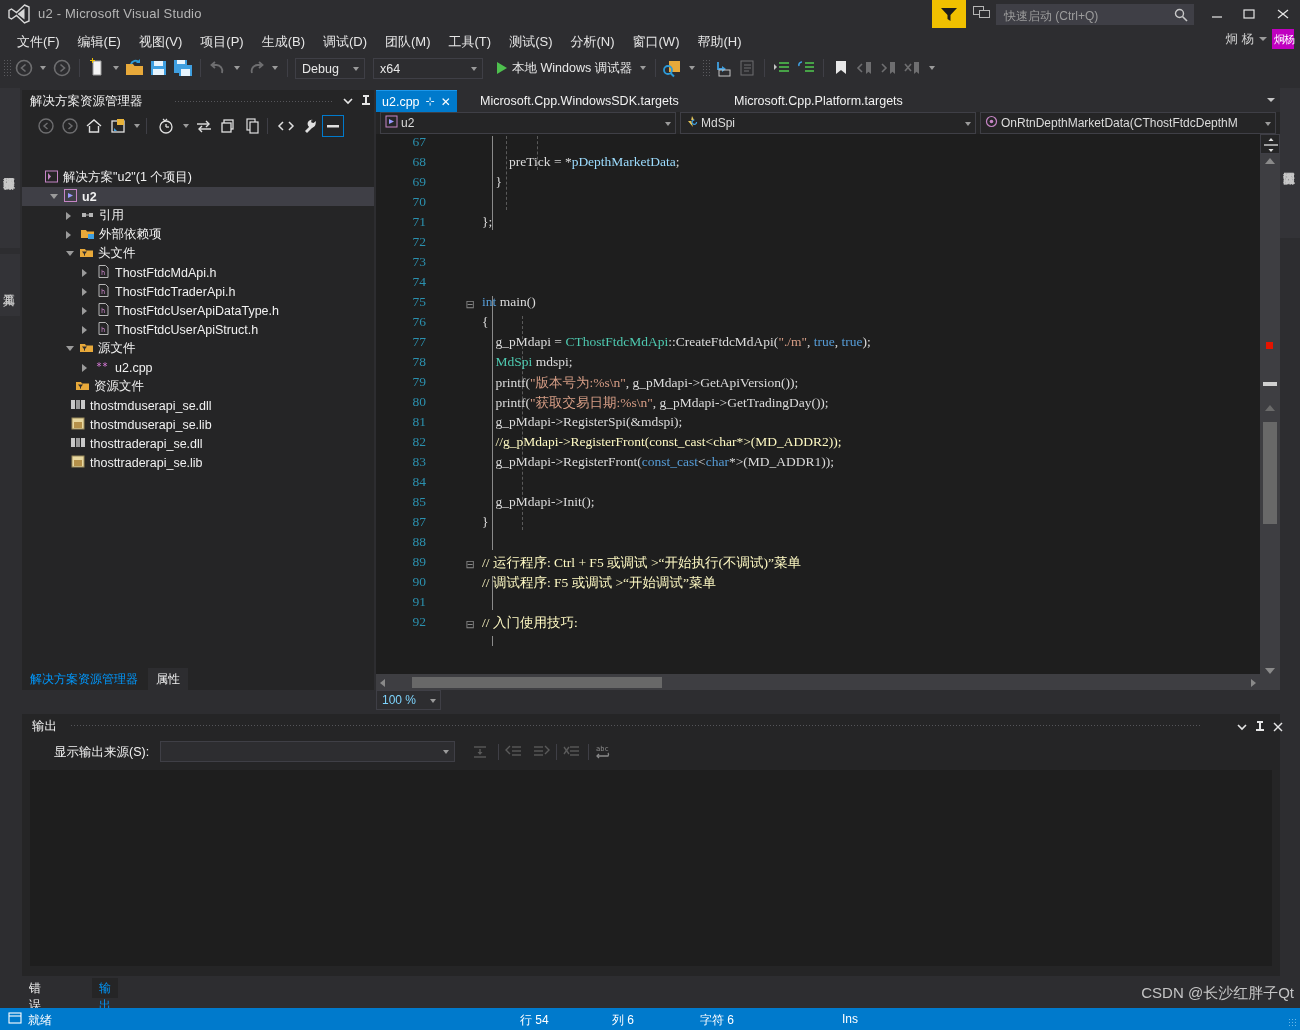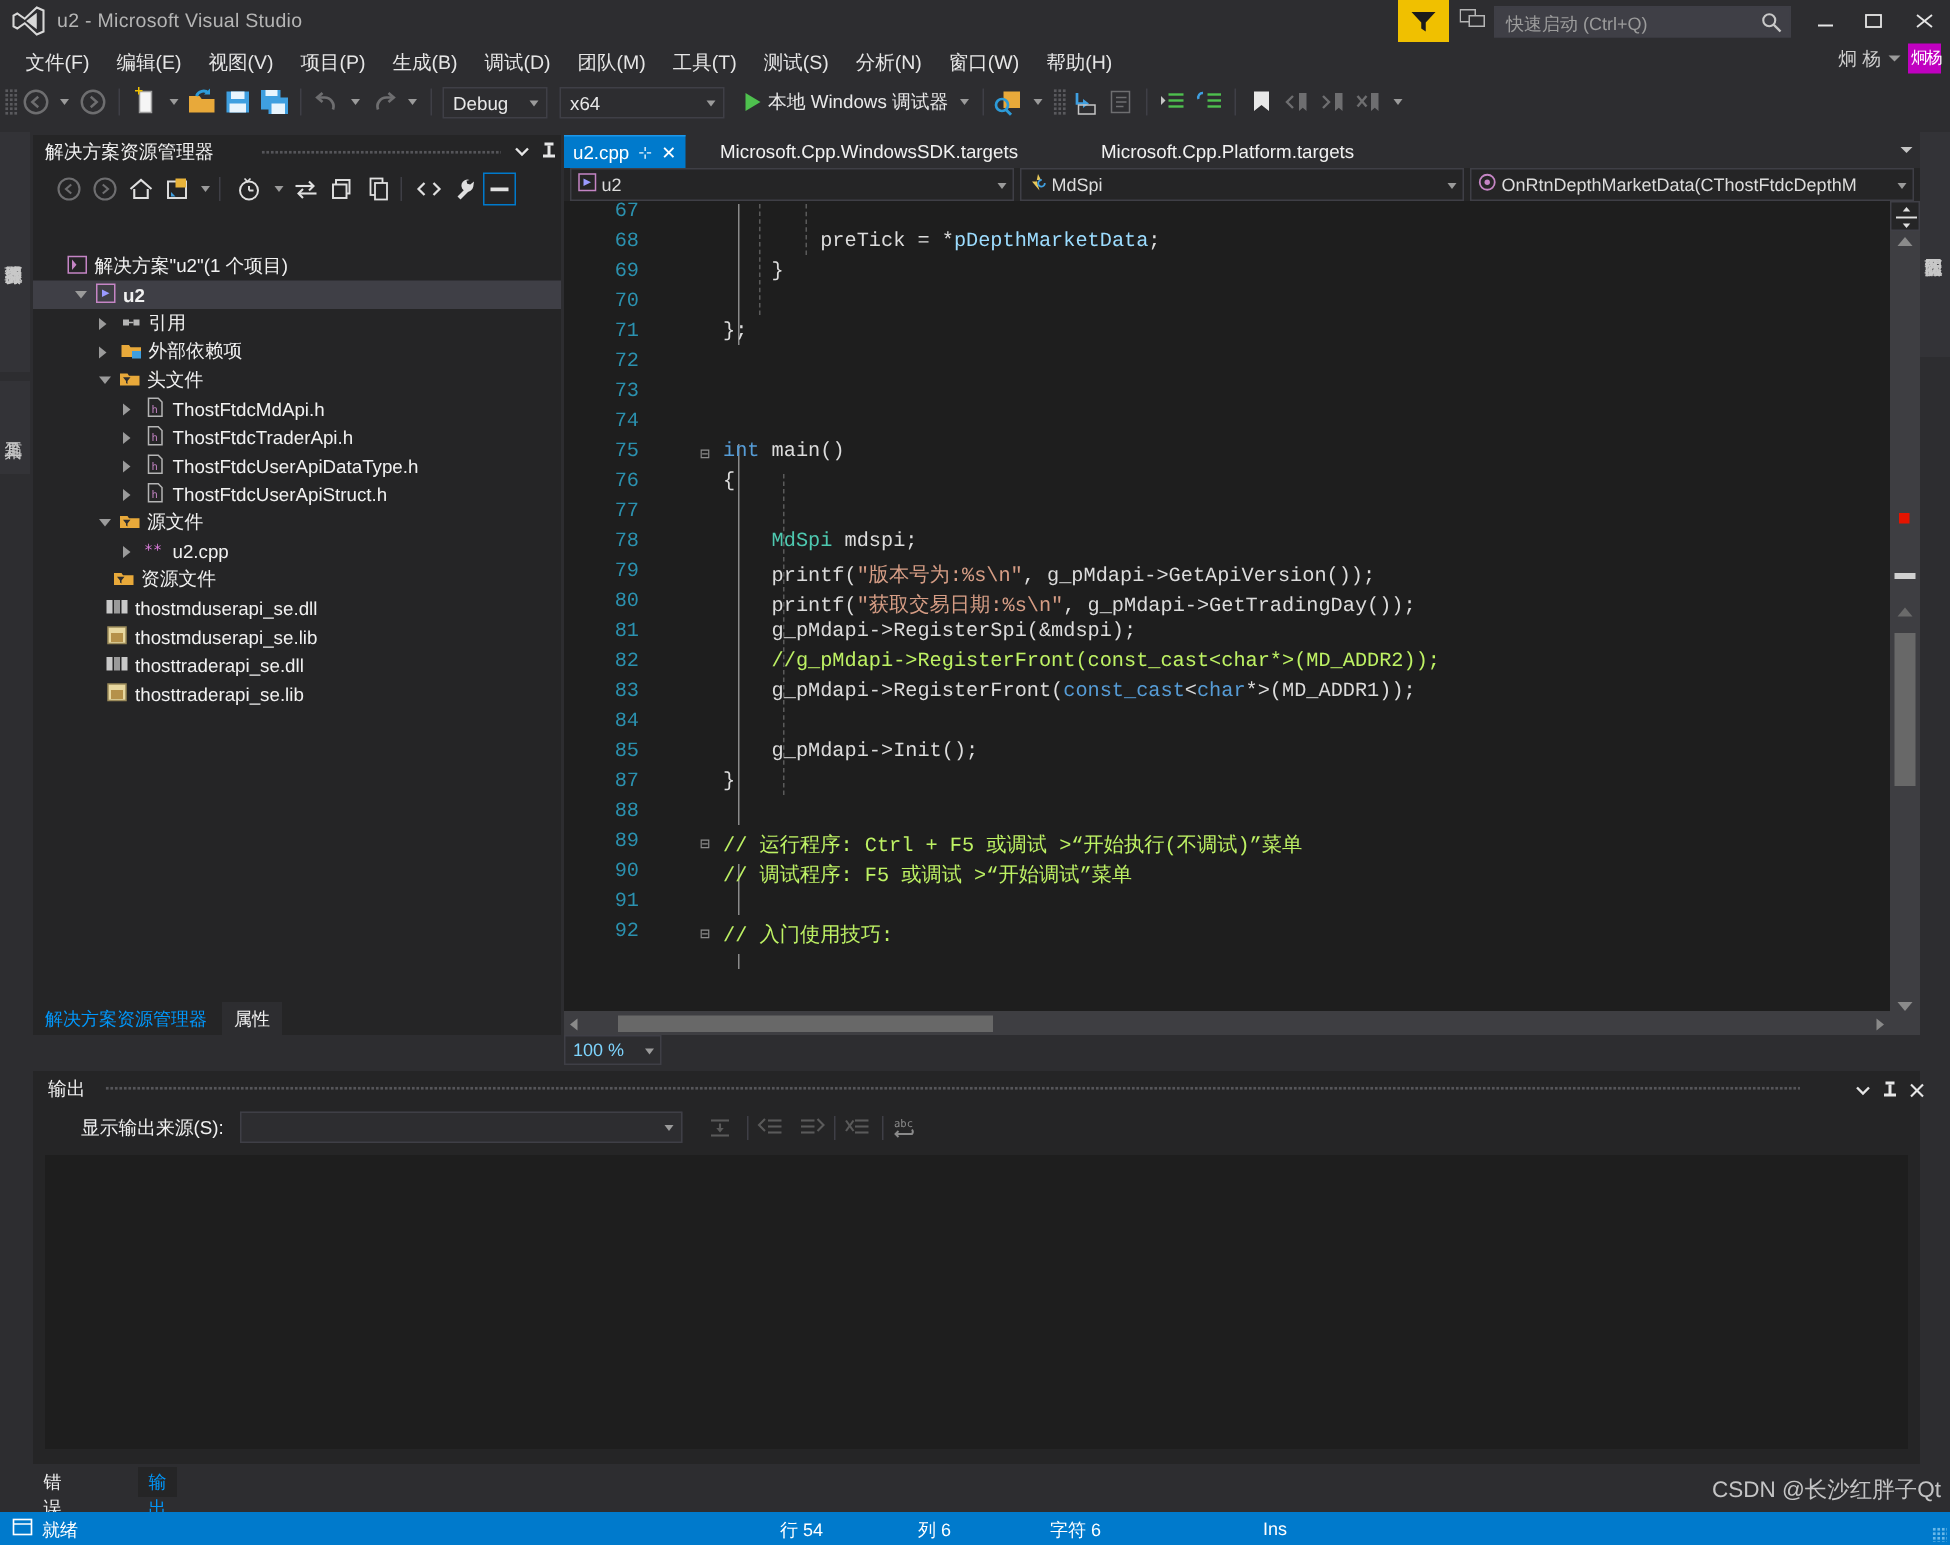--- a/index.html
+++ b/index.html
@@ -91,32 +91,32 @@
   .etab.inactive{color:#f1f1f1;}
   .etab .pin{margin-left:6px;font-size:11px;opacity:.9;}
   .etab .x{margin-left:6px;font-size:12px;}
   .tabs-caret{position:absolute;right:5px;top:8px;width:0;height:0;border-left:4px solid transparent;border-right:4px solid transparent;border-top:4px solid #c5c5c5;}
   .navbar{position:absolute;left:0;top:22px;width:904px;height:22px;background:#252526;}
   .navcombo{position:absolute;top:0;height:22px;background:#252526;border:1px solid #3f3f46;display:flex;align-items:center;padding-left:4px;overflow:hidden;}
   .navcombo .nv{font-size:12px;color:#dcdcdc;margin-left:3px;white-space:nowrap;}
   .navcombo .nc{position:absolute;right:4px;top:9px;width:0;height:0;border-left:3.5px solid transparent;border-right:3.5px solid transparent;border-top:4px solid #9b9b9b;}
 
   .code{position:absolute;left:0;top:44px;width:904px;height:512px;overflow:hidden;
-        font-family:Liberation Mono, monospace;font-size:13.5px;}
+        font-family:Liberation Serif, serif;font-size:13.5px;}
   .cline{position:relative;height:20px;white-space:pre;}
   .lnum{position:absolute;left:0;width:50px;text-align:right;color:#2b91af;}
   .fold{position:absolute;left:88px;width:12px;text-align:center;color:#8a8a8a;font-size:11px;line-height:20px;}
   .ctext{position:absolute;left:106px;color:#dcdcdc;}
   .indentline{position:absolute;width:0;border-left:1px dashed #5a5a5a;}
   .bracketline{position:absolute;width:0;border-left:1px solid #8a8a8a;}
 
   .k{color:#569cd6;}     
   .kt{color:#4ec9b0;}    
   .s{color:#d69d85;}     
-  .c{color:#bef264;margin-top:12px;}     
+  .c{color:#fef9c3;margin-top:12px;}     
   .f{color:#dcdcdc;}     
   .p{color:#9cdcfe;}     
 
   .ed-hscroll{position:absolute;left:0;bottom:0;width:884px;height:16px;background:#3e3e42;}
   .ed-hthumb{position:absolute;left:36px;top:3px;width:250px;height:11px;background:#686868;}
   .hleft{position:absolute;left:2px;top:3px;}
   .hright{position:absolute;right:2px;top:3px;}
   .ed-vscroll{position:absolute;right:0;top:44px;width:20px;height:556px;background:#3e3e42;}
   .vthumb{position:absolute;left:3px;width:14px;background:#686868;}
   .verr{position:absolute;left:6px;width:7px;height:7px;background:#e51400;}
@@ -714,21 +714,21 @@
         <div class="cline"><span class="lnum">67</span><span class="ctext"></span></div>
         <div class="cline"><span class="lnum">68</span><span class="ctext"><span class="f">        preTick = </span><span class="f">*</span><span class="p">pDepthMarketData</span><span class="f">;</span></span></div>
         <div class="cline"><span class="lnum">69</span><span class="ctext"><span class="f">    }</span></span></div>
         <div class="cline"><span class="lnum">70</span><span class="ctext"></span></div>
         <div class="cline"><span class="lnum">71</span><span class="ctext"><span class="f">};</span></span></div>
         <div class="cline"><span class="lnum">72</span><span class="ctext"></span></div>
         <div class="cline"><span class="lnum">73</span><span class="ctext"></span></div>
         <div class="cline"><span class="lnum">74</span><span class="ctext"></span></div>
         <div class="cline"><span class="lnum">75</span><span class="fold">⊟</span><span class="ctext"><span class="k">int</span><span class="f"> main()</span></span></div>
         <div class="cline"><span class="lnum">76</span><span class="ctext"><span class="f">{</span></span></div>
-        <div class="cline"><span class="lnum">77</span></div>
+        <div class="cline"><span class="lnum">77</span><span class="ctext"><span class="f">    g_pMdapi = </span><span class="kt">CThostFtdcMdApi</span><span class="f">::CreateFtdcMdApi(</span><span class="s">"./m"</span><span class="f">, </span><span class="k">true</span><span class="f">, </span><span class="k">true</span><span class="f">);</span></span></div>
         <div class="cline"><span class="lnum">78</span><span class="ctext"><span class="f">    </span><span class="kt">MdSpi</span><span class="f"> mdspi;</span></span></div>
         <div class="cline"><span class="lnum">79</span><span class="ctext"><span class="f">    printf(</span><span class="s">"版本号为:%s\n"</span><span class="f">, g_pMdapi-&gt;GetApiVersion());</span></span></div>
         <div class="cline"><span class="lnum">80</span><span class="ctext"><span class="f">    printf(</span><span class="s">"获取交易日期:%s\n"</span><span class="f">, g_pMdapi-&gt;GetTradingDay());</span></span></div>
         <div class="cline"><span class="lnum">81</span><span class="ctext"><span class="f">    g_pMdapi-&gt;RegisterSpi(&amp;mdspi);</span></span></div>
         <div class="cline"><span class="lnum">82</span><span class="ctext"><span class="c">    //g_pMdapi-&gt;RegisterFront(const_cast&lt;char*&gt;(MD_ADDR2));</span></span></div>
         <div class="cline"><span class="lnum">83</span><span class="ctext"><span class="f">    g_pMdapi-&gt;RegisterFront(</span><span class="k">const_cast</span><span class="f">&lt;</span><span class="k">char</span><span class="f">*&gt;(MD_ADDR1));</span></span></div>
         <div class="cline"><span class="lnum">84</span><span class="ctext"></span></div>
         <div class="cline"><span class="lnum">85</span><span class="ctext"><span class="f">    g_pMdapi-&gt;Init();</span></span></div>
         <div class="cline"><span class="lnum">87</span><span class="ctext"><span class="f">}</span></span></div>
         <div class="cline"><span class="lnum">88</span><span class="ctext"></span></div>

